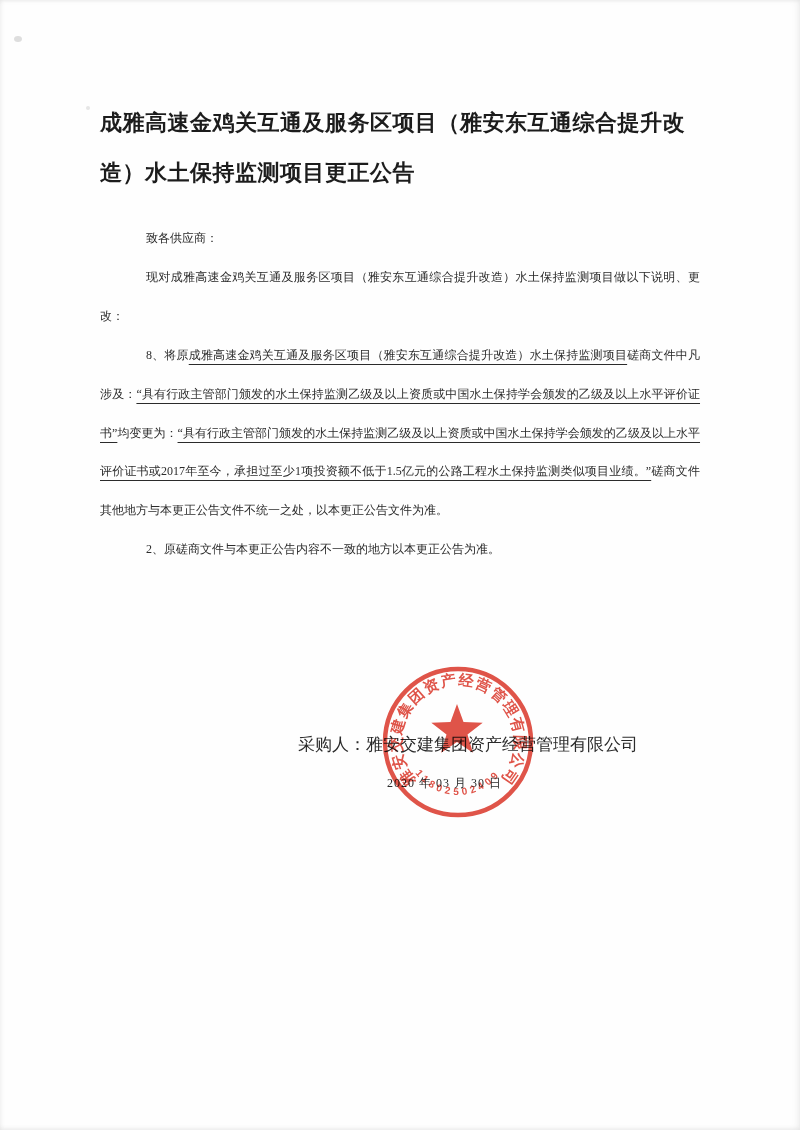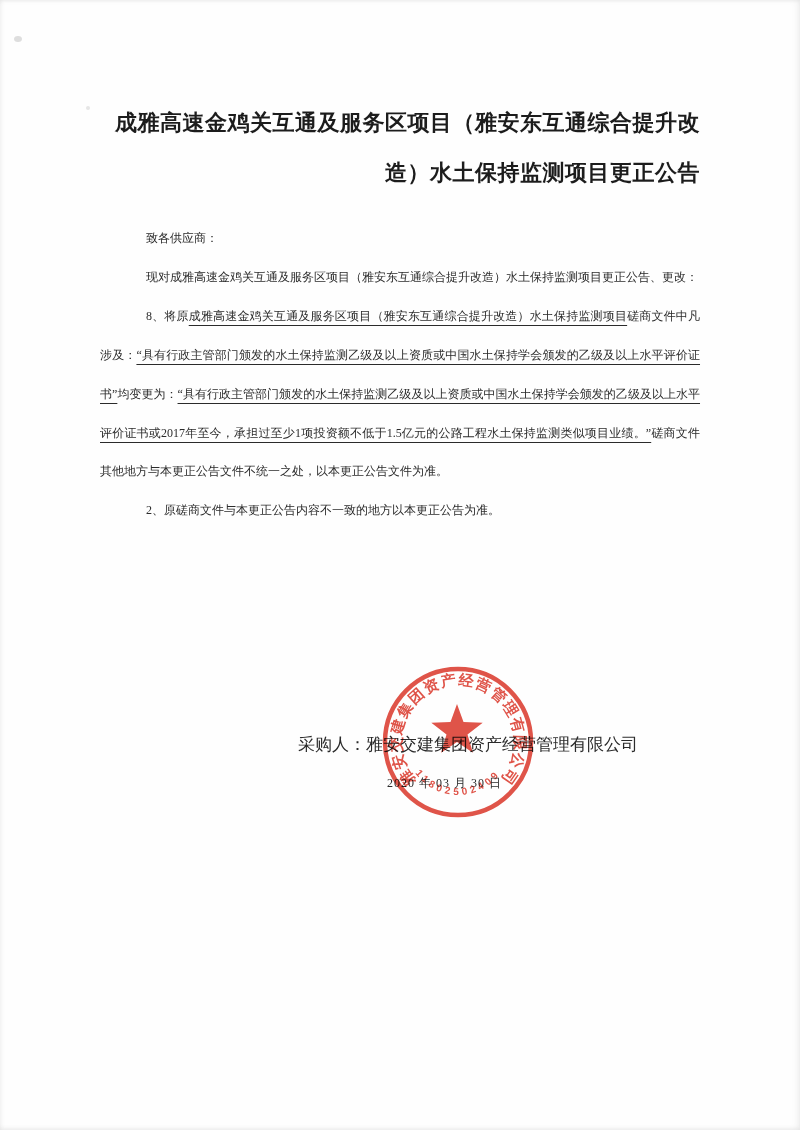--- a/index.html
+++ b/index.html
@@ -17,21 +17,21 @@
                 inset 2px 0 4px rgba(0,0,0,0.03),
                 inset 0 2px 3px rgba(0,0,0,0.02);
   }
   .title {
     position: absolute;
     top: 98px; left: 100px; width: 600px;
     margin: 0;
     font-size: 22px;
     font-weight: 700;
     line-height: 50px;
-    text-align: right;
+    text-align: left;
     color: #1c1c1c;
     letter-spacing: 0.5px;
   }
   .title .tline { display: block; }
   .doc-body {
     position: absolute;
     top: 219px; left: 100px; width: 600px;
     font-size: 12px;
     line-height: 38.9px;
     text-align: justify;
@@ -80,21 +80,21 @@
   <div class="speck speck-1"></div>
   <div class="speck speck-2"></div>
 
   <h1 class="title">
     <span class="tline">成雅高速金鸡关互通及服务区项目（雅安东互通综合提升改</span>
     <span class="tline">造）水土保持监测项目更正公告</span>
   </h1>
 
   <div class="doc-body">
     <p>致各供应商：</p>
-    <p>现对成雅高速金鸡关互通及服务区项目（雅安东互通综合提升改造）水土保持监测项目更正公告、更改：</p>
+    <p>现对成雅高速金鸡关互通及服务区项目（雅安东互通综合提升改造）水土保持监测项目做以下说明、更改：</p>
     <p><span>8、将原</span><span class="u">成雅高速金鸡关互通及服务区项目（雅安东互通综合提升改造）水土保持监测项目</span><span>磋商文件中凡涉及：</span><span class="u">“具有行政主管部门颁发的水土保持监测乙级及以上资质或中国水土保持学会颁发的乙级及以上水平评价证书”</span><span>均变更为：</span><span class="u">“具有行政主管部门颁发的水土保持监测乙级及以上资质或中国水土保持学会颁发的乙级及以上水平评价证书或2017年至今，承担过至少1项投资额不低于1.5亿元的公路工程水土保持监测类似项目业绩。”</span><span>磋商文件其他地方与本更正公告文件不统一之处，以本更正公告文件为准。</span></p>
     <p>2、原磋商文件与本更正公告内容不一致的地方以本更正公告为准。</p>
   </div>
 
   <div class="sig-purchaser">采购人：雅安交建集团资产经营管理有限公司</div>
   <div class="sig-date">2020 年 03 月 30 日</div>
 
   <svg class="seal" viewBox="0 0 160 160" aria-hidden="true">
     <circle cx="80" cy="78" r="73" fill="none" stroke-width="4.5" stroke="#dc3a2d"></circle>
     <polygon points="79,40 85.5,58.1 104.7,58.7 89.5,70.4 94.9,88.8 79,78 63.1,88.8 68.5,70.4 53.3,58.7 72.5,58.1" fill="#dc3a2d"></polygon>

